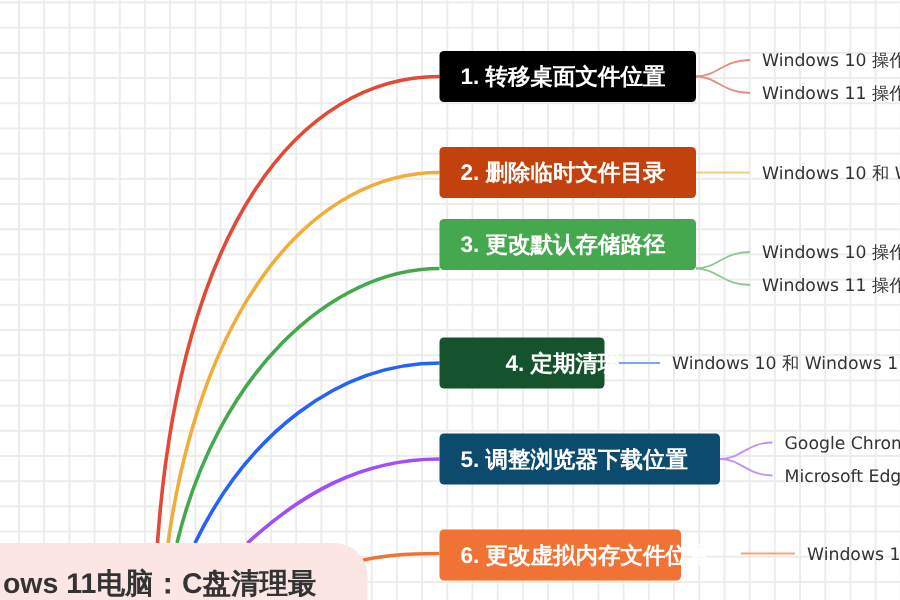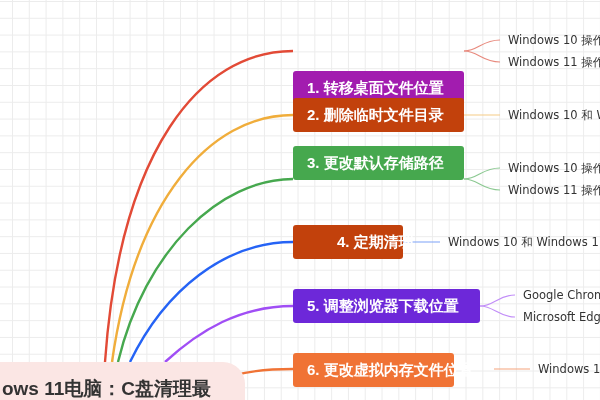--- a/index.html
+++ b/index.html
@@ -46,33 +46,33 @@
   <path d="M464,51 C478,51 482,62 500,62" stroke="#e88a7e" stroke-width="1.2" fill="none"></path>
   <path d="M464,115 L500,115" stroke="#f5cc85" stroke-width="1.2" fill="none"></path>
   <path d="M464,179 C478,179 482,168 500,168" stroke="#8cc992" stroke-width="1.2" fill="none"></path>
   <path d="M464,179 C478,179 482,190 500,190" stroke="#8cc992" stroke-width="1.2" fill="none"></path>
   <path d="M403,242 L440,242" stroke="#7da2f8" stroke-width="1.2" fill="none"></path>
   <path d="M480,306 C494,306 498,295 515,295" stroke="#c28ef8" stroke-width="1.2" fill="none"></path>
   <path d="M480,306 C494,306 498,317 515,317" stroke="#c28ef8" stroke-width="1.2" fill="none"></path>
   <path d="M494,369 L530,369" stroke="#f5a37c" stroke-width="1.2" fill="none"></path>
 </svg>
 
-<div class="node" style="left:293px;top:34px;width:171px;background:#a21caf;margin-top:37px;">
+<div class="node" style="left:293px;top:34px;width:171px;background:#000000;">
   <span>1. 转移桌面文件位置</span>
 </div>
 <div class="node" style="left:293px;top:98px;width:171px;background:#c2410c;">
   <span>2. 删除临时文件目录</span>
 </div>
 <div class="node" style="left:293px;top:146px;width:171px;background:#46a84e;">
   <span>3. 更改默认存储路径</span>
 </div>
-<div class="node" style="left:293px;top:225px;width:110px;background:#c2410c;padding-left:44px;">
+<div class="node" style="left:293px;top:225px;width:110px;background:#14532d;padding-left:44px;">
   <span>4. 定期清理</span>
 </div>
-<div class="node" style="left:293px;top:289px;width:187px;background:#6d28d9;">
+<div class="node" style="left:293px;top:289px;width:187px;background:#0c4a6e;">
   <span>5. 调整浏览器下载位置</span>
 </div>
 <div class="node" style="left:293px;top:353px;width:161px;background:#f07335;">
   <span>6. 更改虚拟内存文件位置</span>
 </div>
 
 <div class="leaf" style="left:508px;top:33px;">Windows 10 操作步</div>
 <div class="leaf" style="left:508px;top:55px;">Windows 11 操作步</div>
 <div class="leaf" style="left:508px;top:108px;">Windows 10 和 Wi</div>
 <div class="leaf" style="left:508px;top:161px;">Windows 10 操作步</div>

